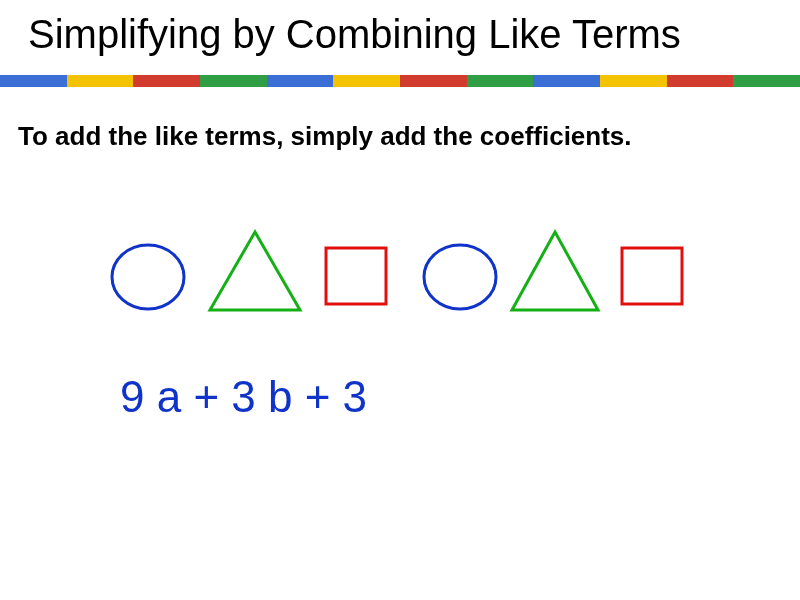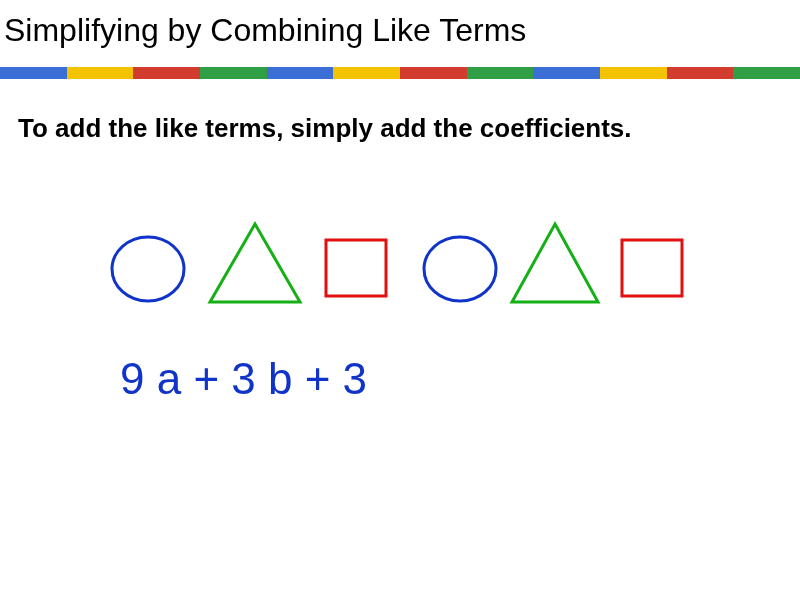--- a/index.html
+++ b/index.html
@@ -5,24 +5,24 @@
   * { margin: 0; padding: 0; box-sizing: border-box; }
   body {
     width: 800px;
     height: 600px;
     background: #fff;
     font-family: Arial, Helvetica, sans-serif;
     position: relative;
     overflow: hidden;
   }
   .title {
-    font-size: 32px;
+    font-size: 40px;
     font-weight: normal;
     color: #000;
-    padding: 12px 18px 18px 4px;
+    padding: 12px 18px 18px 28px;
   }
   .stripe {
     height: 12px;
     width: 100%;
     display: flex;
   }
   .stripe span { flex: 1; height: 100%; }
   .c-blue   { background: #3b6fd6; }
   .c-yellow { background: #f3c200; }
   .c-red    { background: #d13c2e; }
@@ -49,21 +49,21 @@
     top: 32px;
     left: 115px;
     font-size: 44px;
     color: #000;
     white-space: nowrap;
     letter-spacing: 0.5px;
   }
   .answer {
     font-size: 44px;
     color: #1033c9;
-    margin-top: 20px;
+    margin-top: 30px;
     padding-left: 120px;
   }
 </style>
 </head>
 <body>
 
 <h1 class="title">Simplifying by Combining Like Terms</h1>
 
 <div class="stripe">
   <span class="c-blue"></span>

